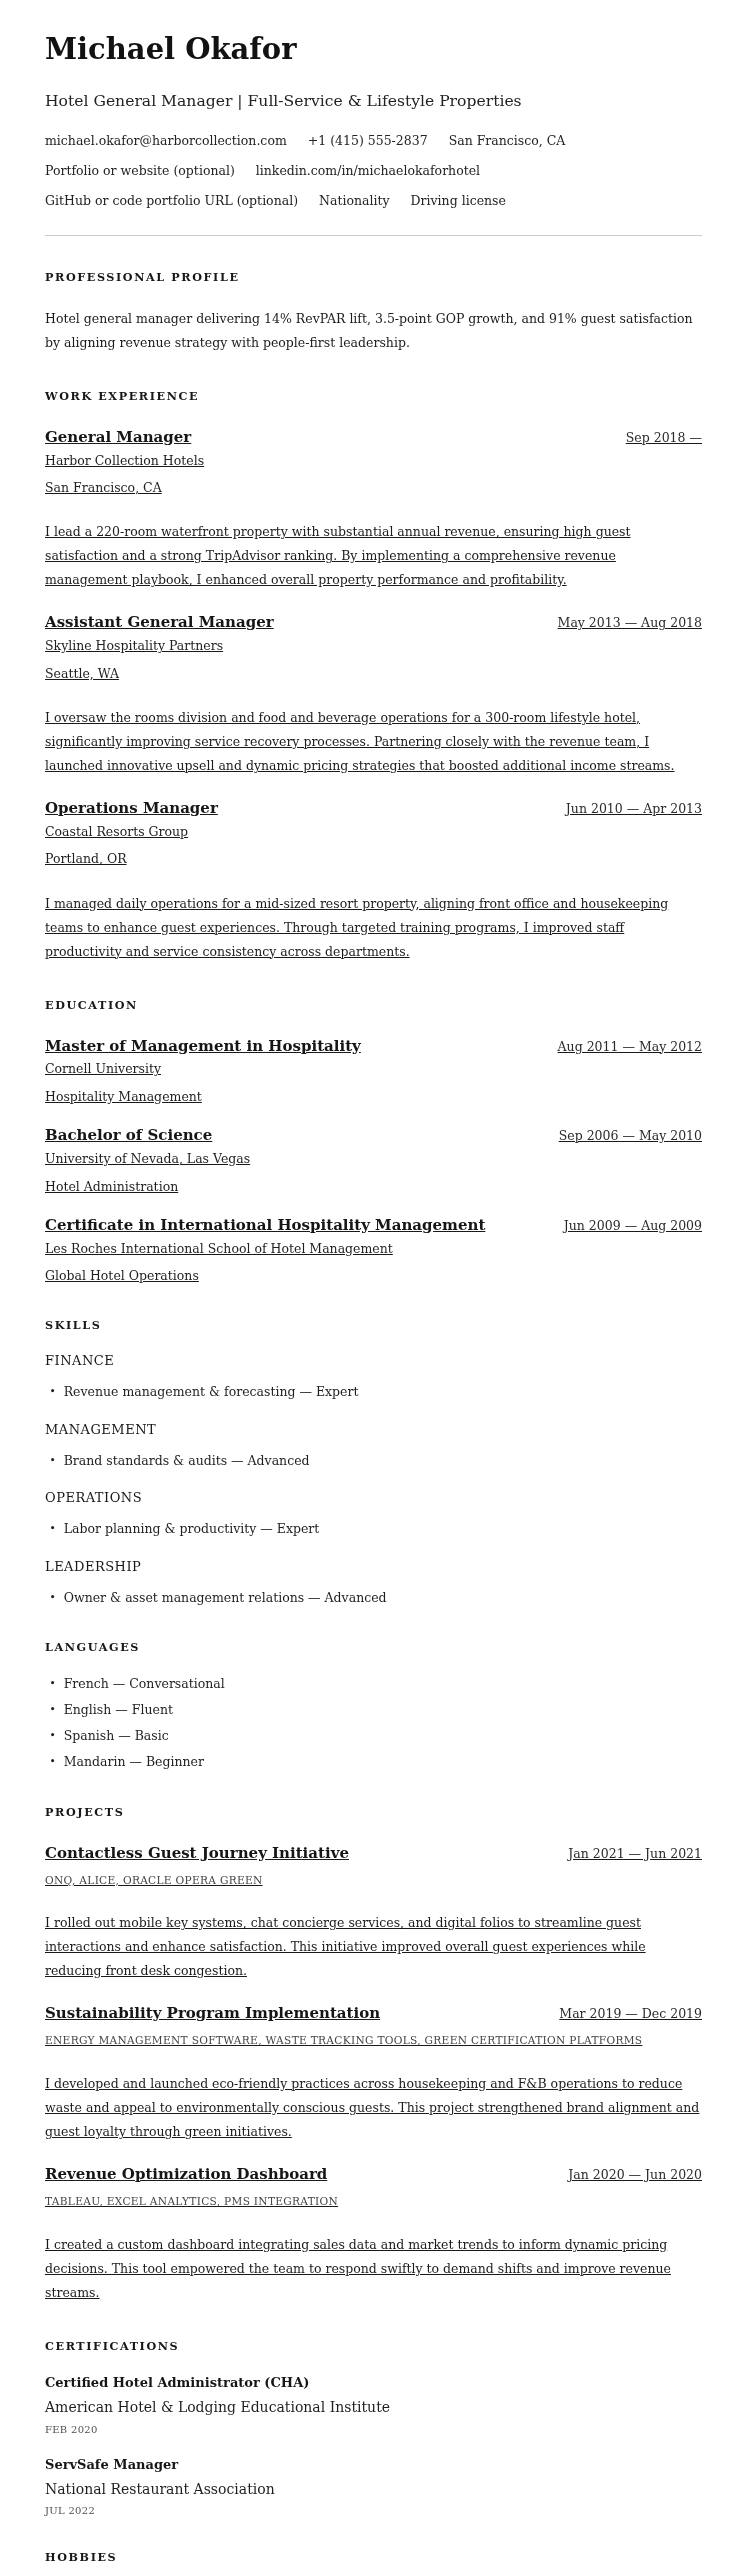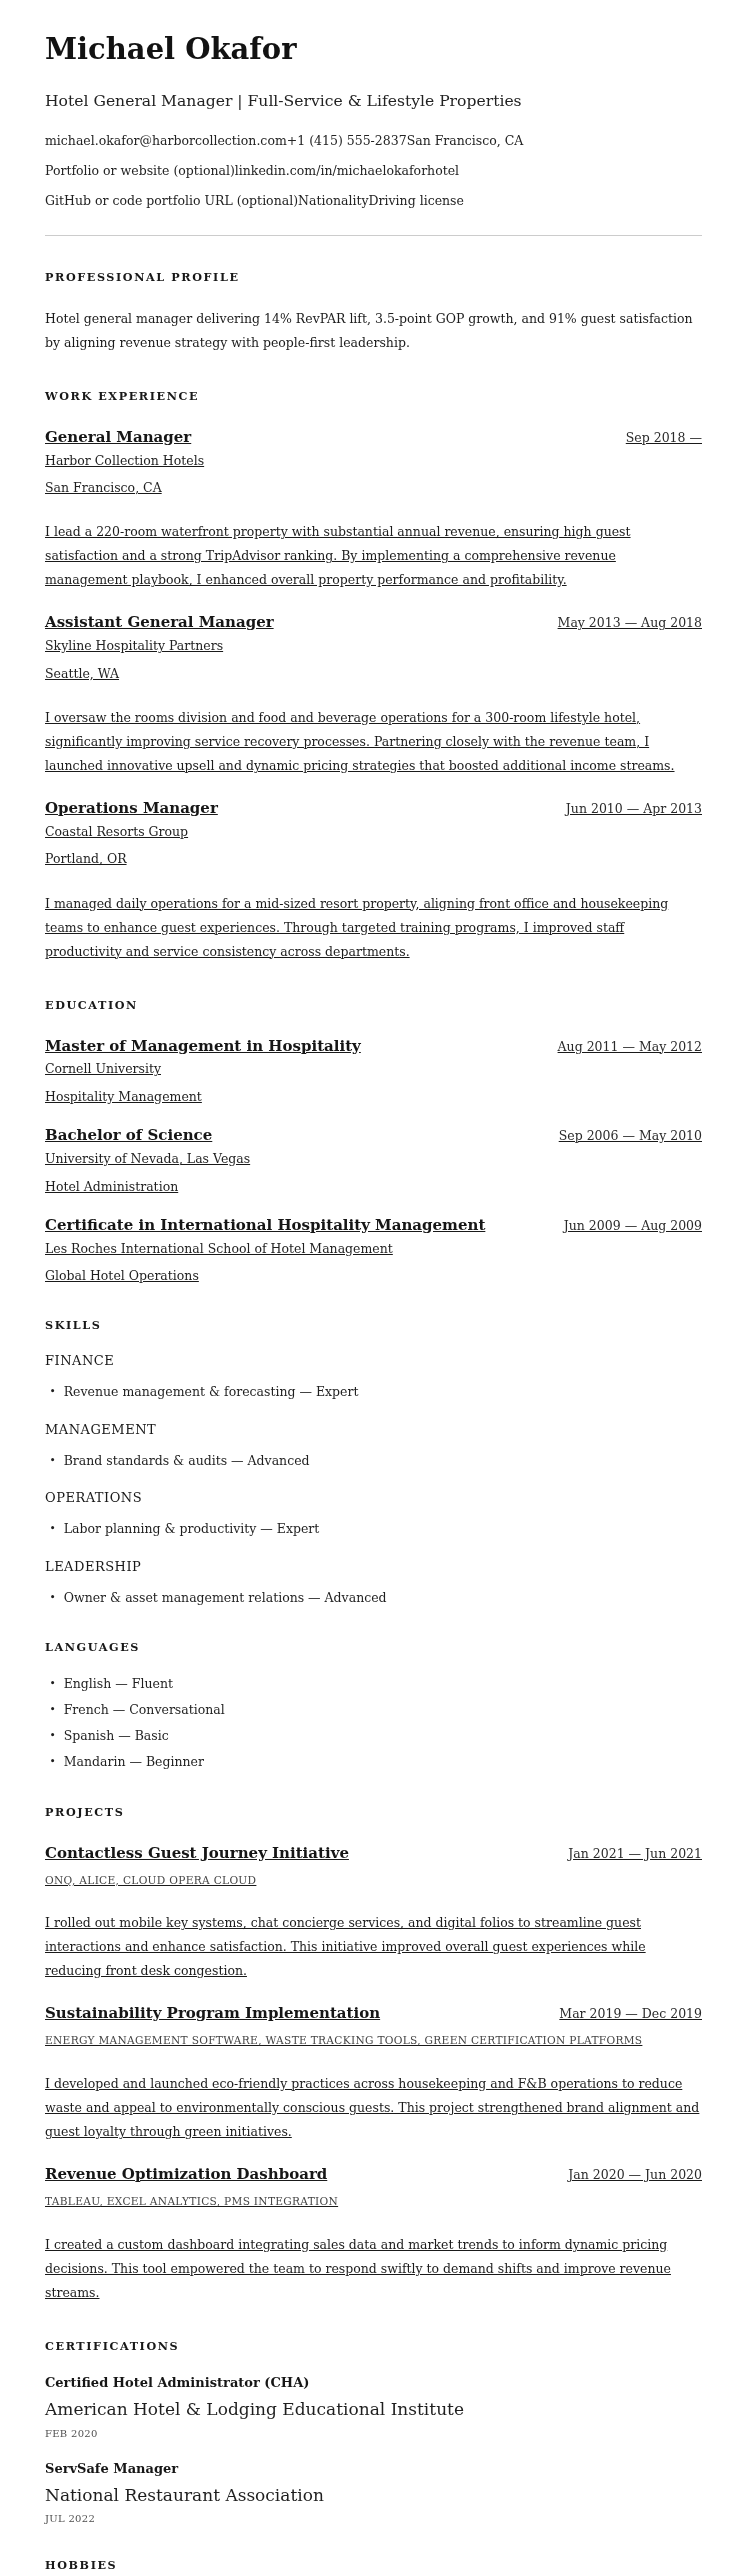--- a/index.html
+++ b/index.html
@@ -30,20 +30,21 @@
   .headline {
     font-size: 15.6px;
     color: #222222;
     margin-top: 24px;
     line-height: 1.3;
   }
   .contact-block { margin-top: 21px; }
   .contact-row {
     display: flex;
     flex-wrap: wrap;
+    gap: 21px;
     font-size: 12.5px;
     color: #232323;
     line-height: 17.4px;
     margin-bottom: 12.5px;
   }
   .header-divider {
     border: none;
     border-top: 0.6px solid #cccccc;
     margin: 26px 0 0 0;
   }
@@ -139,21 +140,21 @@
     color: #1f1f1f;
   }
   
   .cert { margin-top: 22.4px; }
   .cert-name {
     font-size: 13px;
     font-weight: 700;
     color: #161616;
   }
   .cert-issuer {
-    font-size: 17px;
+    font-size: 14px;
     color: #1f1f1f;
     margin-top: 8.7px;
   }
   .cert-date {
     font-size: 10px;
     letter-spacing: 0.3px;
     color: #4f4f4f;
     margin-top: 8.7px;
   }
 </style>
@@ -284,36 +285,36 @@
       <div class="skill-group-name">LEADERSHIP</div>
       <ul class="dot-list">
         <li>Owner &amp; asset management relations — Advanced</li>
       </ul>
     </div>
   </section>
 
   <section class="section">
     <h2 class="section-heading">LANGUAGES</h2>
     <ul class="dot-list" style="margin-top:21px;">
+      <li>French — Conversational</li>
       <li>English — Fluent</li>
-      <li>French — Conversational</li>
       <li>Spanish — Basic</li>
       <li>Mandarin — Beginner</li>
     </ul>
   </section>
 
   <section class="section">
     <h2 class="section-heading">PROJECTS</h2>
 
     <div class="entry">
       <div class="entry-head">
         <span class="entry-title">Contactless Guest Journey Initiative</span>
         <span class="entry-dates">Jan 2021 — Jun 2021</span>
       </div>
-      <div class="entry-tools">ONQ, ALICE, CLOUD OPERA CLOUD</div>
+      <div class="entry-tools">ONQ, ALICE, ORACLE OPERA GREEN</div>
       <p class="entry-desc">I rolled out mobile key systems, chat concierge services, and digital folios to streamline guest interactions and enhance satisfaction. This initiative improved overall guest experiences while reducing front desk congestion.</p>
     </div>
 
     <div class="entry">
       <div class="entry-head">
         <span class="entry-title">Sustainability Program Implementation</span>
         <span class="entry-dates">Mar 2019 — Dec 2019</span>
       </div>
       <div class="entry-tools">ENERGY MANAGEMENT SOFTWARE, WASTE TRACKING TOOLS, GREEN CERTIFICATION PLATFORMS</div>
       <p class="entry-desc">I developed and launched eco-friendly practices across housekeeping and F&amp;B operations to reduce waste and appeal to environmentally conscious guests. This project strengthened brand alignment and guest loyalty through green initiatives.</p>

